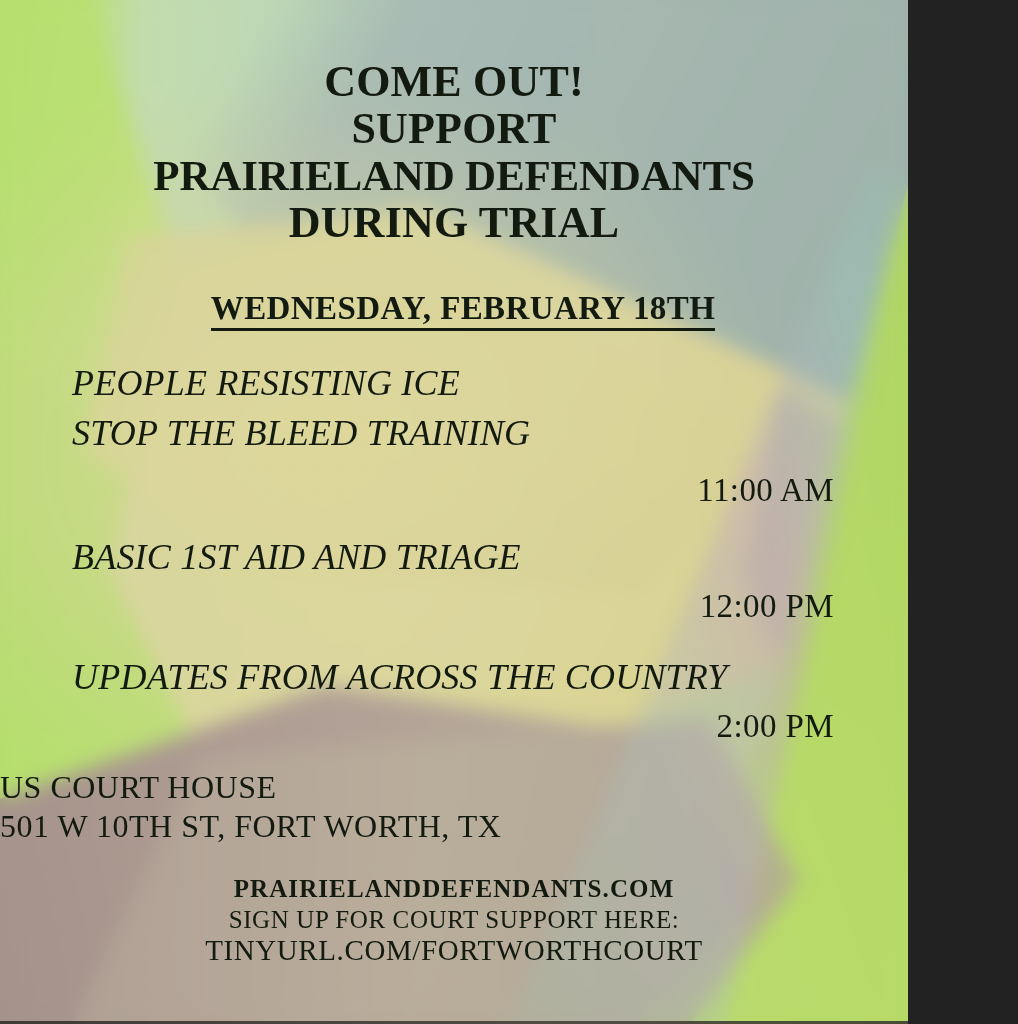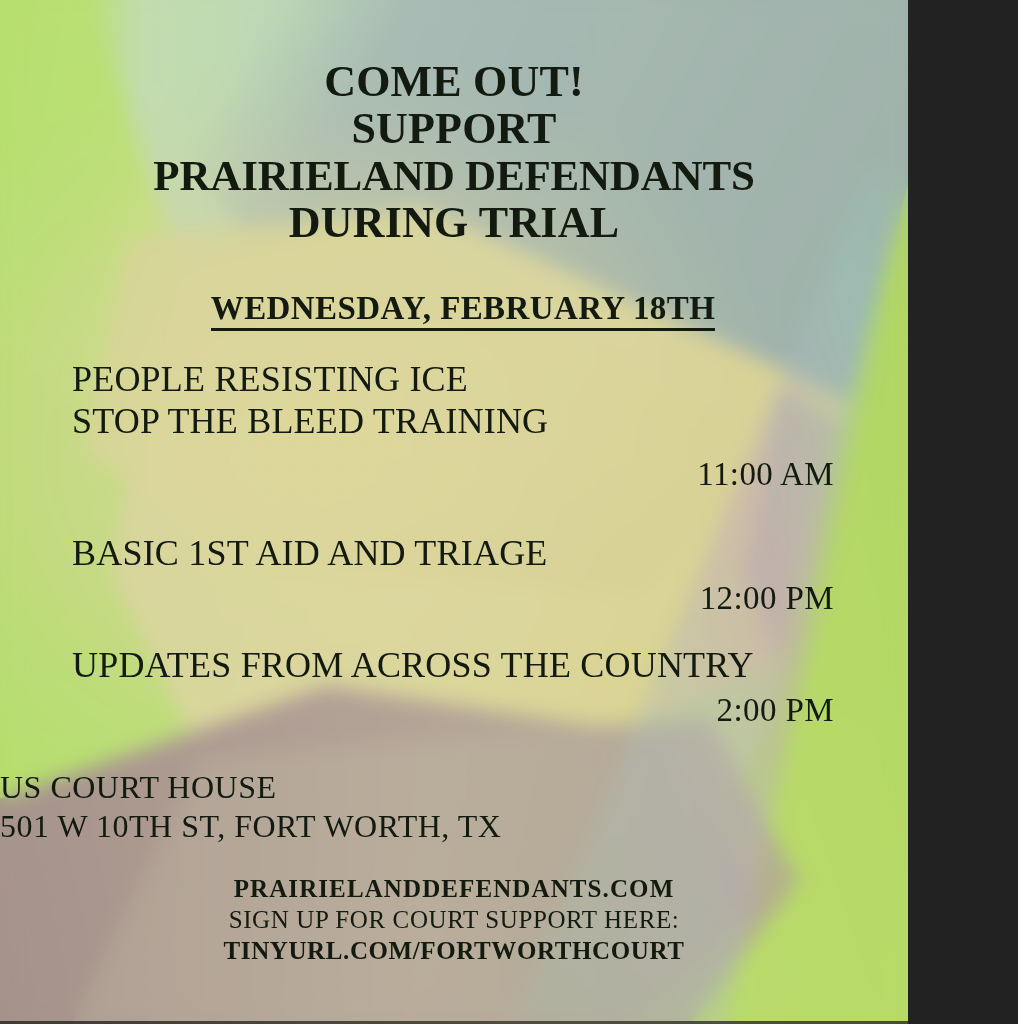--- a/index.html
+++ b/index.html
@@ -245,35 +245,36 @@
 
   .schedule {
     position: absolute;
     left: 72px;
     right: 74px;
     top: 358px;
   }
   .sched-item { margin-bottom: 22px; }
   .sched-title {
     font-size: 36px;
-    line-height: 42px;
+    line-height: 50px;
     font-weight: normal;
     letter-spacing: 0.2px;
     text-transform: uppercase;
     white-space: pre-line;
+    font-style: italic;
   }
   .sched-time {
     text-align: right;
     font-size: 33px;
     line-height: 40px;
     letter-spacing: 0.4px;
     margin-top: 4px;
   }
   .item-0 .sched-time { margin-top: 12px; }
-  .item-1 { margin-top: 38px; }
+  .item-1 { margin-top: 22px; }
   .item-2 { margin-top: 26px; }
 
   .venue {
     position: absolute;
     left: 0;
     right: 0;
     top: 768px;
     text-align: left;
     font-size: 32px;
     line-height: 39px;
@@ -294,24 +295,23 @@
     font-weight: bold;
     letter-spacing: 1.1px;
     line-height: 30px;
   }
   .footer-signup {
     font-size: 25px;
     letter-spacing: 0.6px;
     line-height: 31px;
   }
   .footer-link {
-    font-size: 25px;
+    font-size: 29px;
     letter-spacing: 0.6px;
     line-height: 31px;
-    font-weight: bold;
   }
 </style>
 </head>
 <body>
 
 <div id="poster">
 
   <div class="bg" id="bg-base"></div>
   <div class="bg" id="bg-sage"></div>
   <div class="bg" id="bg-topright"></div>

